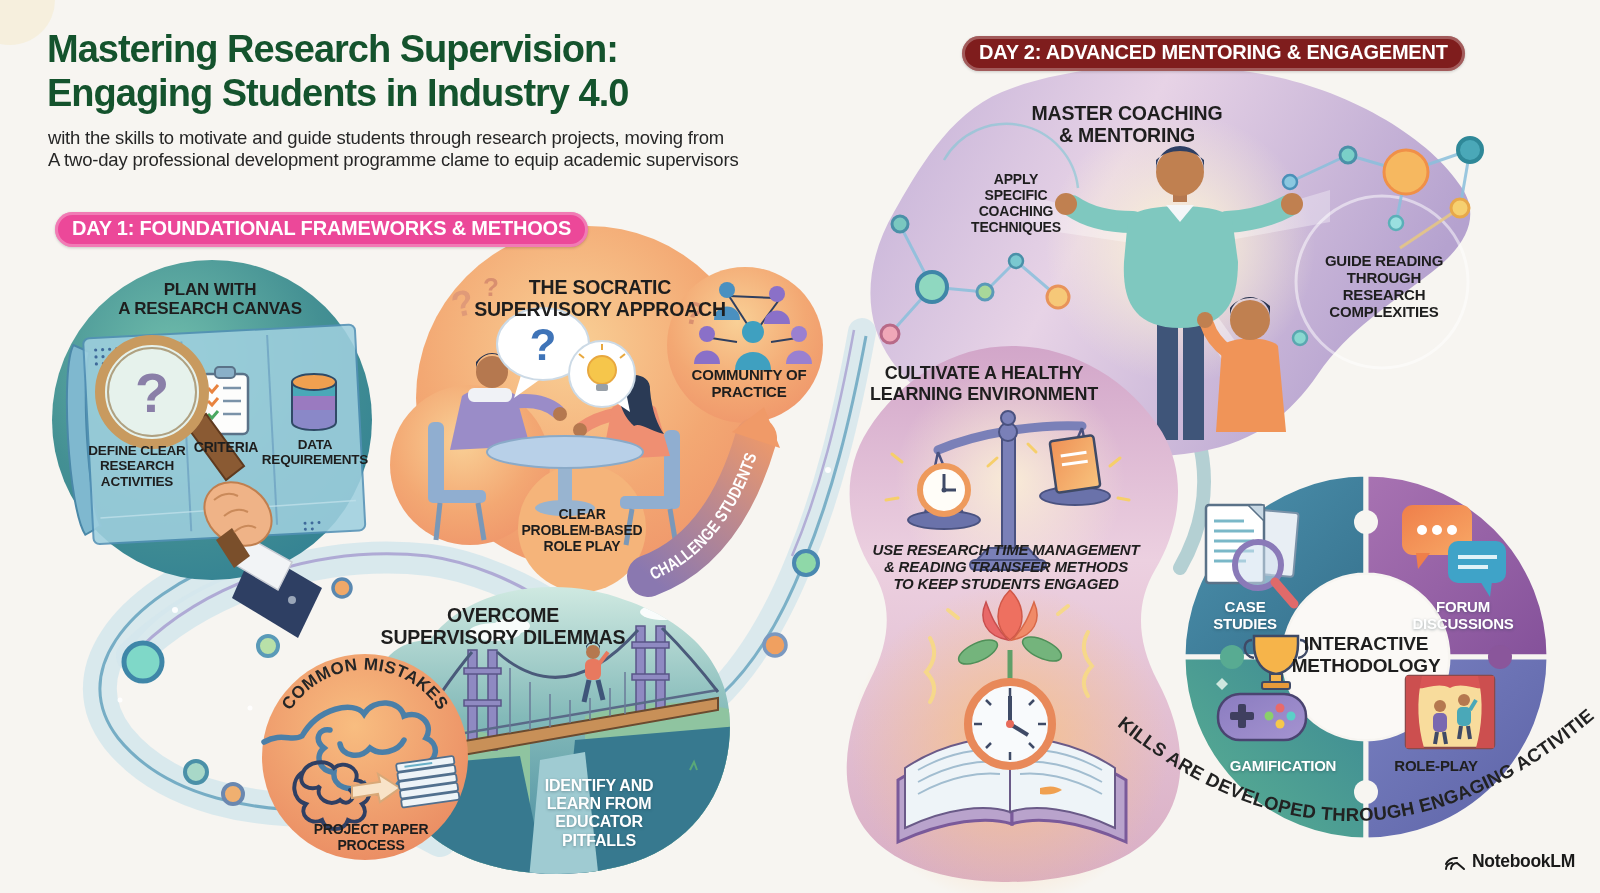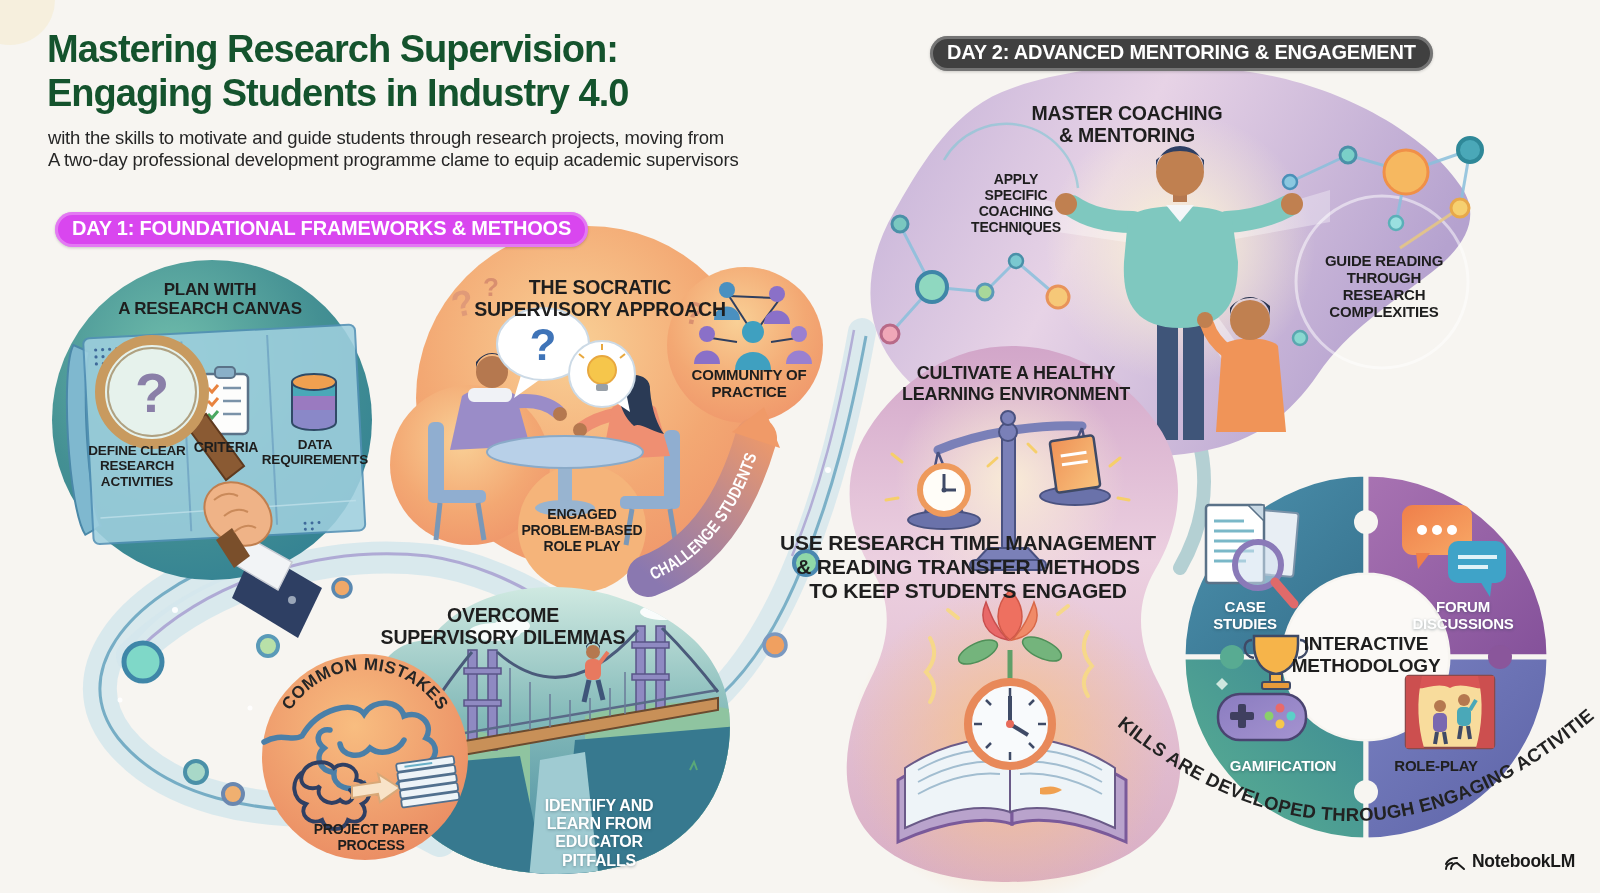--- a/index.html
+++ b/index.html
@@ -603,22 +603,22 @@
 
 <div class="title-block">
   <span class="ln" style="display:block">Mastering Research Supervision:</span>
   <span class="ln" style="display:block">Engaging Students in Industry 4.0</span>
 </div>
 <div class="subtitle-block">
   <span style="display:block">with the skills to motivate and guide students through research projects, moving from</span>
   <span style="display:block">A two-day professional development programme clame to equip academic supervisors</span>
 </div>
 
-<div class="badge" style="left: 55px; top: 212px; background: #d946ef; text-align: center;">DAY 1: FOUNDATIONAL FRAMEWORKS &amp; METHOOS</div>
-<div class="badge" style="left: 930px; top: 36px; background: #404040;">DAY 2: ADVANCED MENTORING &amp; ENGAGEMENT</div>
+<div class="badge" style="left: 55px; top: 212px; background: #ec4899; text-align: center;">DAY 1: FOUNDATIONAL FRAMEWORKS &amp; METHOOS</div>
+<div class="badge" style="left: 962px; top: 36px; background: #7f1d1d;">DAY 2: ADVANCED MENTORING &amp; ENGAGEMENT</div>
 
 <div class="lbl" style="left:210px;top:299px;font-size:17px;">
   <span class="ln">PLAN WITH</span>
       <span class="ln">A RESEARCH CANVAS</span>
 </div>
 <div class="lbl" style="left:137px;top:466px;font-size:13.5px;">
   <span class="ln">DEFINE CLEAR</span>
       <span class="ln">RESEARCH</span>
       <span class="ln">ACTIVITIES</span>
 </div>
@@ -630,30 +630,30 @@
 
 <div class="lbl" style="left:600px;top:298px;font-size:19.5px;">
   <span class="ln">THE SOCRATIC</span>
       <span class="ln">SUPERVISORY APPROACH</span>
 </div>
 <div class="lbl" style="left:749px;top:383px;font-size:15px;">
   <span class="ln">COMMUNITY OF</span>
       <span class="ln">PRACTICE</span>
 </div>
 <div class="lbl" style="left:582px;top:531px;font-size:14px;">
-  <span class="ln">ENGAGED</span>
+  <span class="ln">CLEAR</span>
       <span class="ln">PROBLEM-BASED</span>
       <span class="ln">ROLE PLAY</span>
 </div>
 
 <div class="lbl" style="left:503px;top:626px;font-size:19.5px;">
   <span class="ln">OVERCOME</span>
       <span class="ln">SUPERVISORY DILEMMAS</span>
 </div>
-<div class="lbl white" style="left:599px;top:813px;font-size:16px;margin-top:20px;">
+<div class="lbl white" style="left:599px;top:813px;font-size:16px;">
   <span class="ln">IDENTIFY AND</span>
       <span class="ln">LEARN FROM</span>
       <span class="ln">EDUCATOR</span>
       <span class="ln">PITFALLS</span>
 </div>
 <div class="lbl" style="left:371px;top:838px;font-size:14px;">
   <span class="ln">PROJECT PAPER</span>
       <span class="ln">PROCESS</span>
 </div>
 
@@ -667,25 +667,25 @@
       <span class="ln">COACHING</span>
       <span class="ln">TECHNIQUES</span>
 </div>
 <div class="lbl" style="left:1384px;top:286px;font-size:15px;">
   <span class="ln">GUIDE READING</span>
       <span class="ln">THROUGH</span>
       <span class="ln">RESEARCH</span>
       <span class="ln">COMPLEXITIES</span>
 </div>
 
-<div class="lbl" style="left:1016px;top:384px;font-size:18px;">
+<div class="lbl" style="left:984px;top:384px;font-size:18px;">
   <span class="ln">CULTIVATE A HEALTHY</span>
       <span class="ln">LEARNING ENVIRONMENT</span>
 </div>
-<div class="lbl" style="left:968px;top:567px;font-size:21px;">
+<div class="lbl" style="left:1006px;top:567px;font-size:15px;font-style:italic;">
   <span class="ln">USE RESEARCH TIME MANAGEMENT</span>
       <span class="ln">&amp; READING TRANSFER METHODS</span>
       <span class="ln">TO KEEP STUDENTS ENGAGED</span>
 </div>
 
 <div class="lbl" style="left:1366px;top:655px;font-size:19px;">
   <span class="ln">INTERACTIVE</span>
       <span class="ln">METHODOLOGY</span>
 </div>
 <div class="lbl white" style="left:1245px;top:615px;font-size:15px;">

